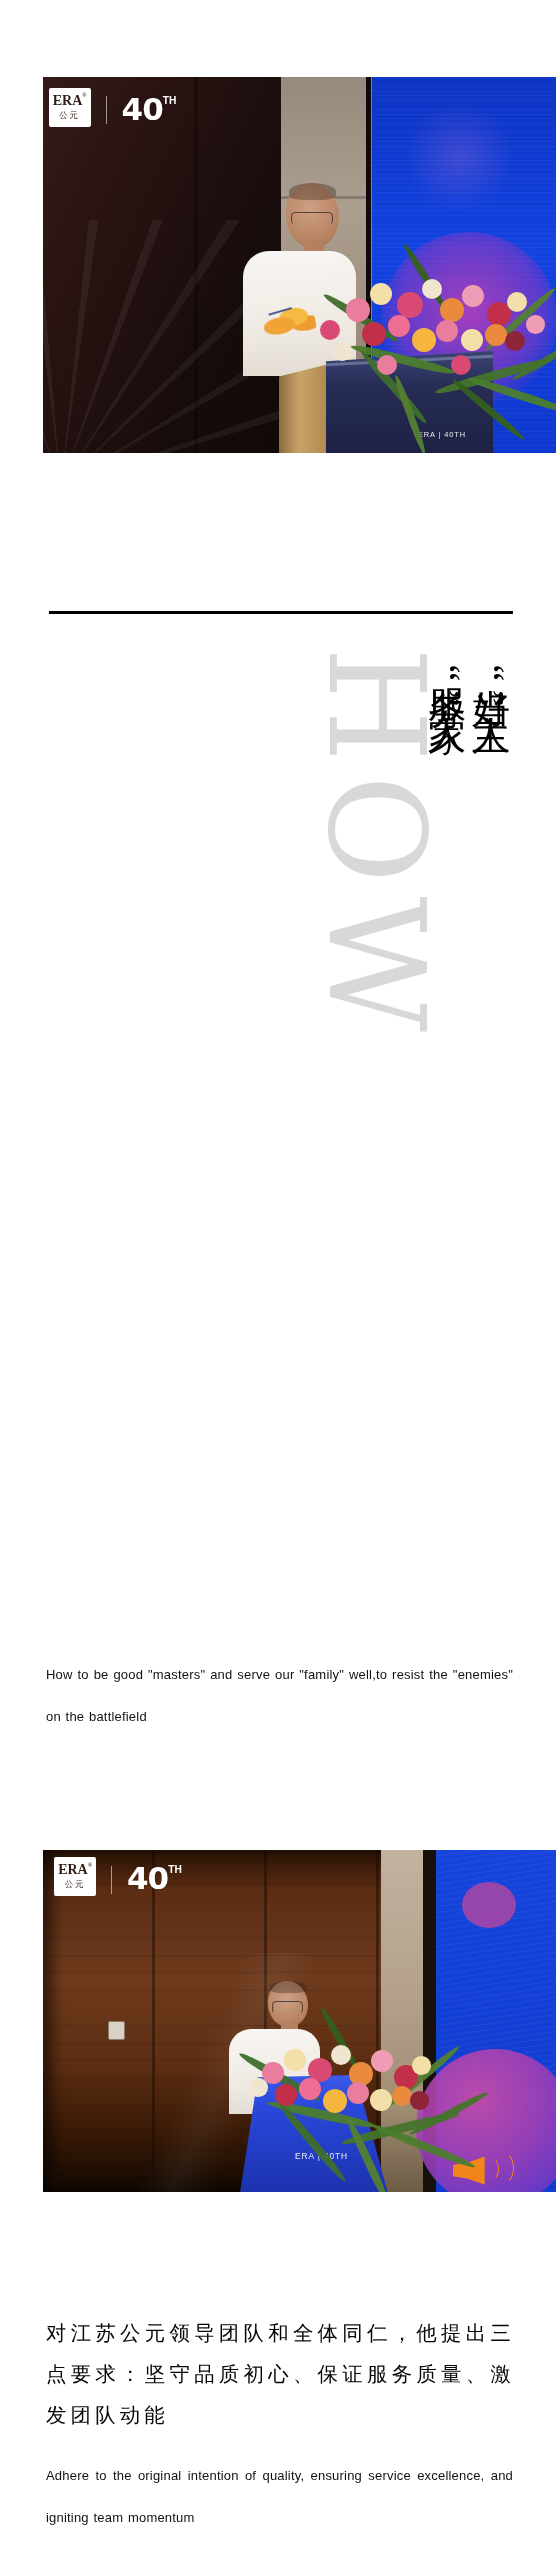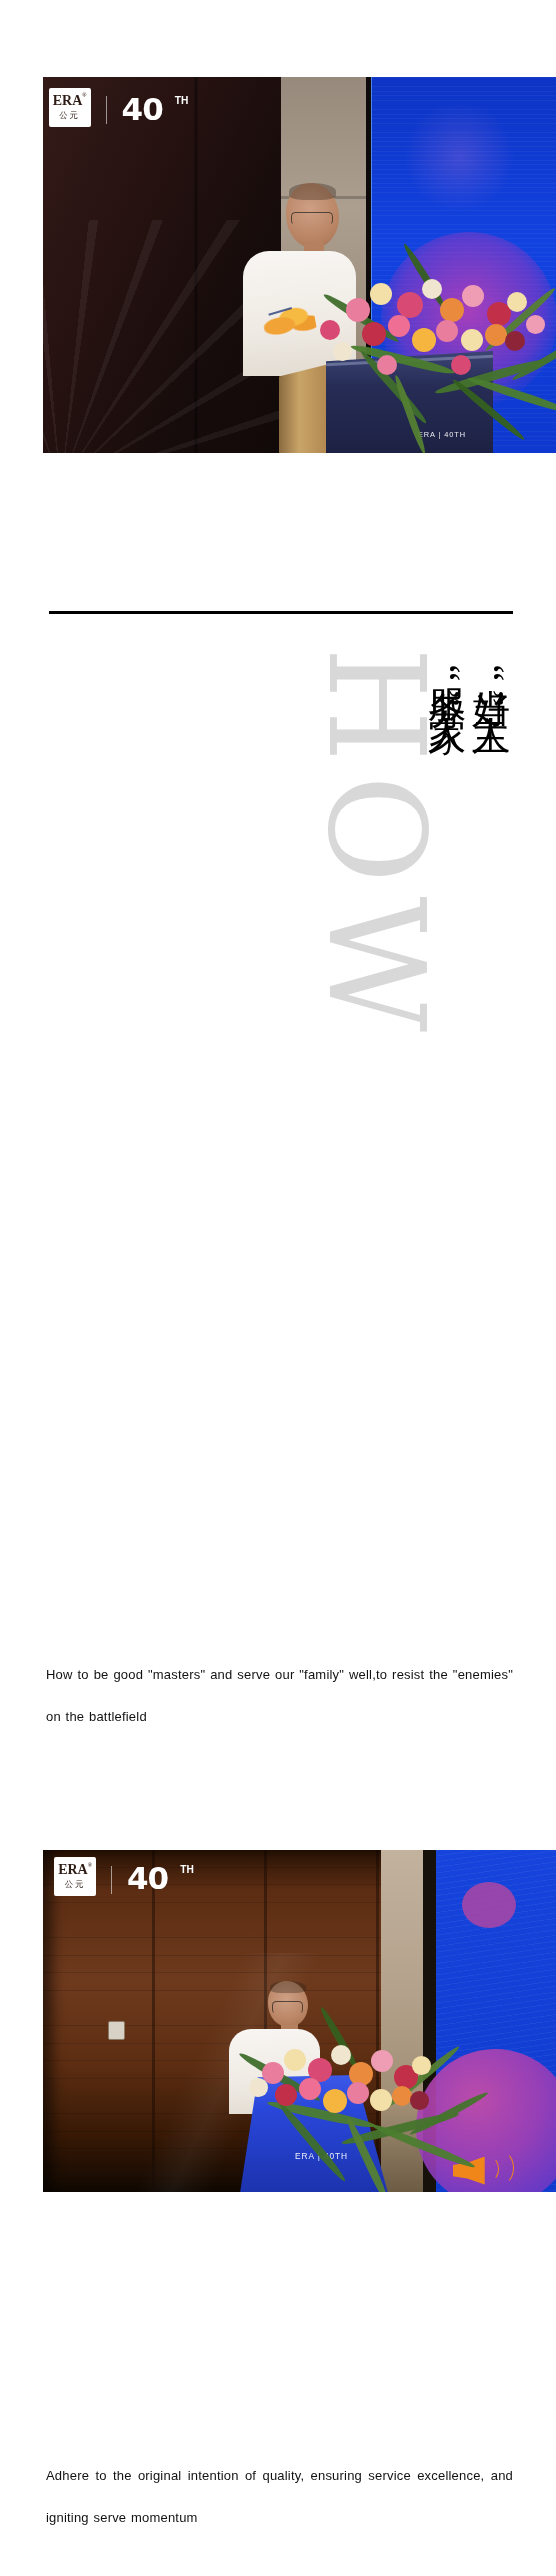--- a/index.html
+++ b/index.html
@@ -113,21 +113,21 @@
   .wm{position:absolute;display:flex;align-items:center;z-index:8;}
   .photo1 .wm{left:5.6px;top:11px;}
   .photo2 .wm{left:11px;top:7.4px;}
   .wm-box{width:42px;height:39px;background:#fff;border-radius:1.9px;display:flex;
     flex-direction:column;align-items:center;justify-content:center;}
   .wm-era{font-family:"Liberation Serif",serif;font-weight:700;font-size:14px;line-height:1;
     color:#2e1c15;display:flex;align-items:flex-start;}
   .wm-era sup{font-size:5.6px;line-height:1;margin-top:-0.9px;}
   .wm-cn{font-size:8.4px;letter-spacing:1.9px;margin-top:1.9px;color:#2e1c15;}
   .wm-sep{width:0.9px;height:28px;background:rgba(255,255,255,.55);margin:5.6px 0 0 15px;}
-  .wm-40{margin:3.7px 0 0 15px;display:flex;align-items:flex-start;color:#fff;gap:12px;}
+  .wm-40{margin:3.7px 0 0 15px;display:flex;align-items:flex-start;color:#fff;}
   .wm-40 .num{font-family:"DejaVu Sans",sans-serif;font-weight:700;font-size:31px;
     line-height:1;letter-spacing:-0.9px;}
   .wm-40 sup{font-size:10.2px;font-weight:700;line-height:1;margin-top:1.9px;}
 
   
   .divider{position:absolute;left:49px;top:611px;width:464px;height:2.8px;background:var(--divider,#000);}
 
   
   .how{position:absolute;top:647px;right:135px;writing-mode:vertical-rl;
     font-family:"DejaVu Serif","Liberation Serif",serif;font-size:132px;line-height:93px;
@@ -283,16 +283,17 @@
         <div class="wm-cn">公元</div>
       </div>
       <div class="wm-sep"></div>
       <div class="wm-40">
           <span class="num">40</span>
           <sup>TH</sup>
         </div>
     </div>
   </section>
 
-  <p class="caption caption2">Adhere to the original intention of quality, ensuring service excellence, and igniting serve momentum</p>
+  <p class="para para2">对江苏公元领导团队和全体同仁，他提出三点要求：坚守品质初心、保证服务质量、激发团队动能</p>
+  <p class="caption caption2">Adhere to the original intention of quality, ensuring service excellence, and igniting team momentum</p>
 
 </div>
 
 
 </body></html>

